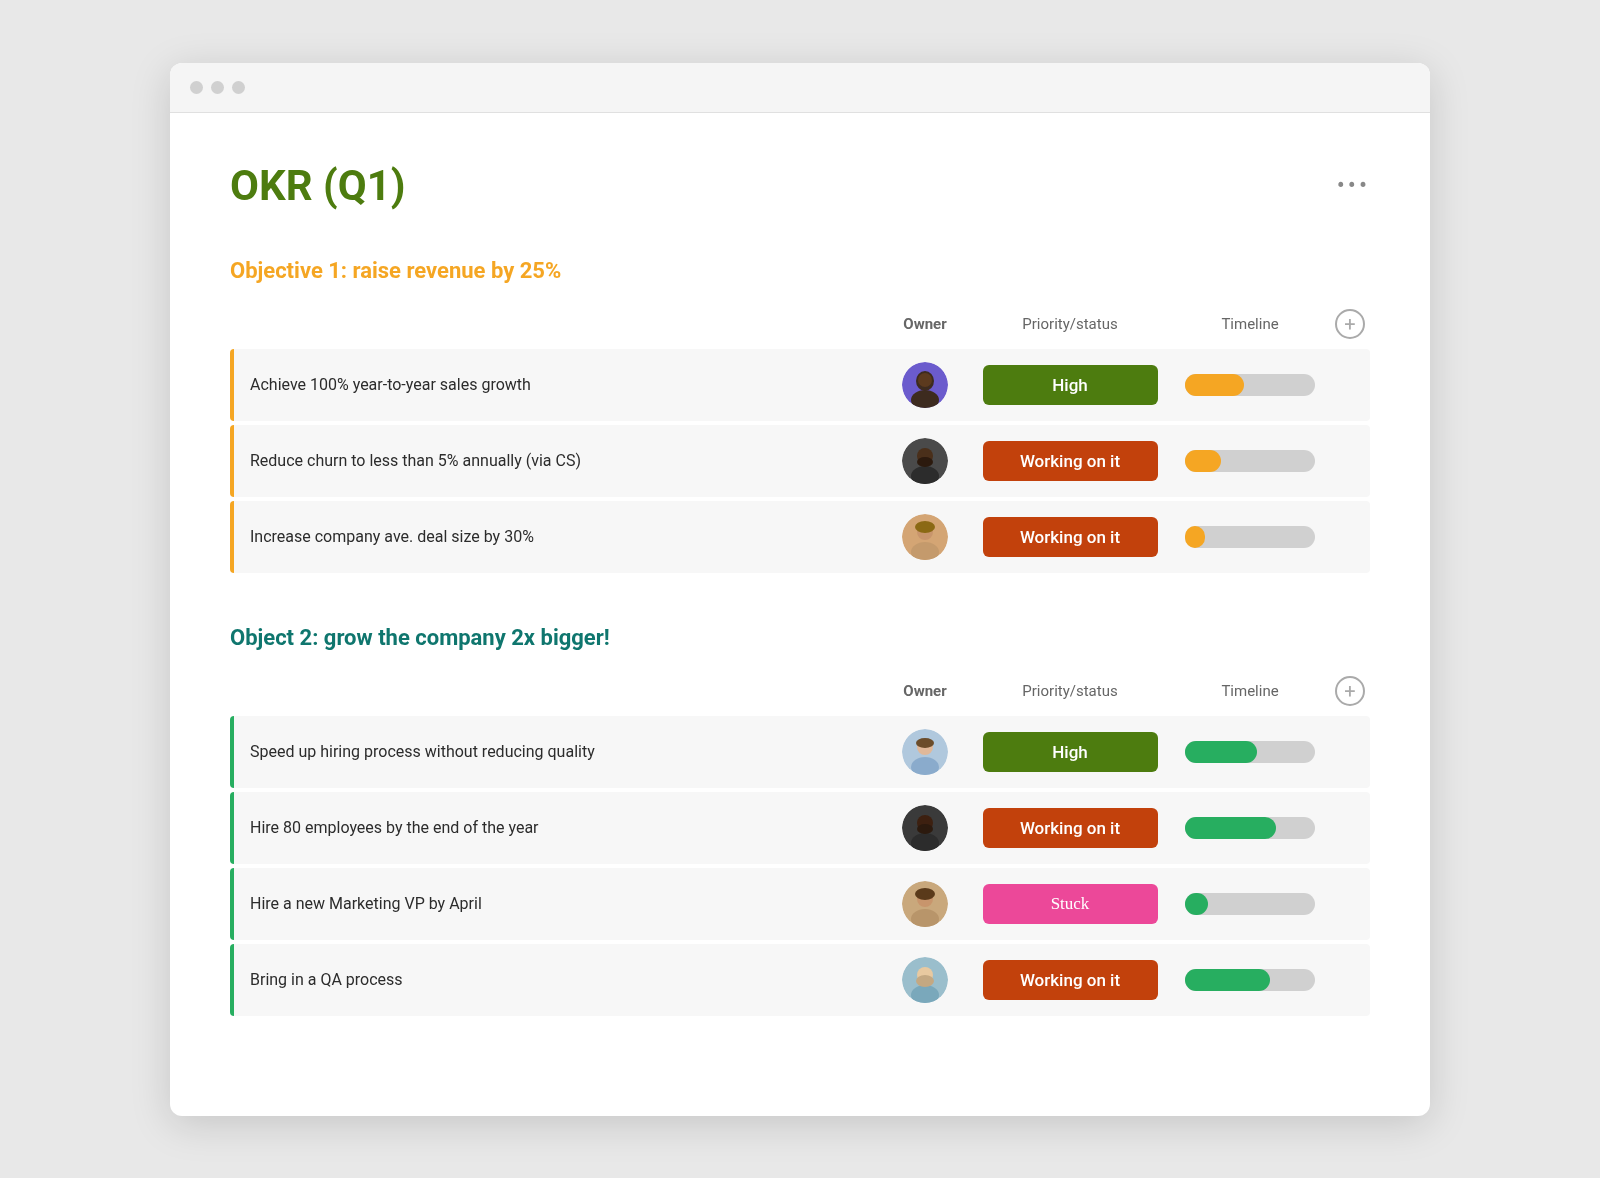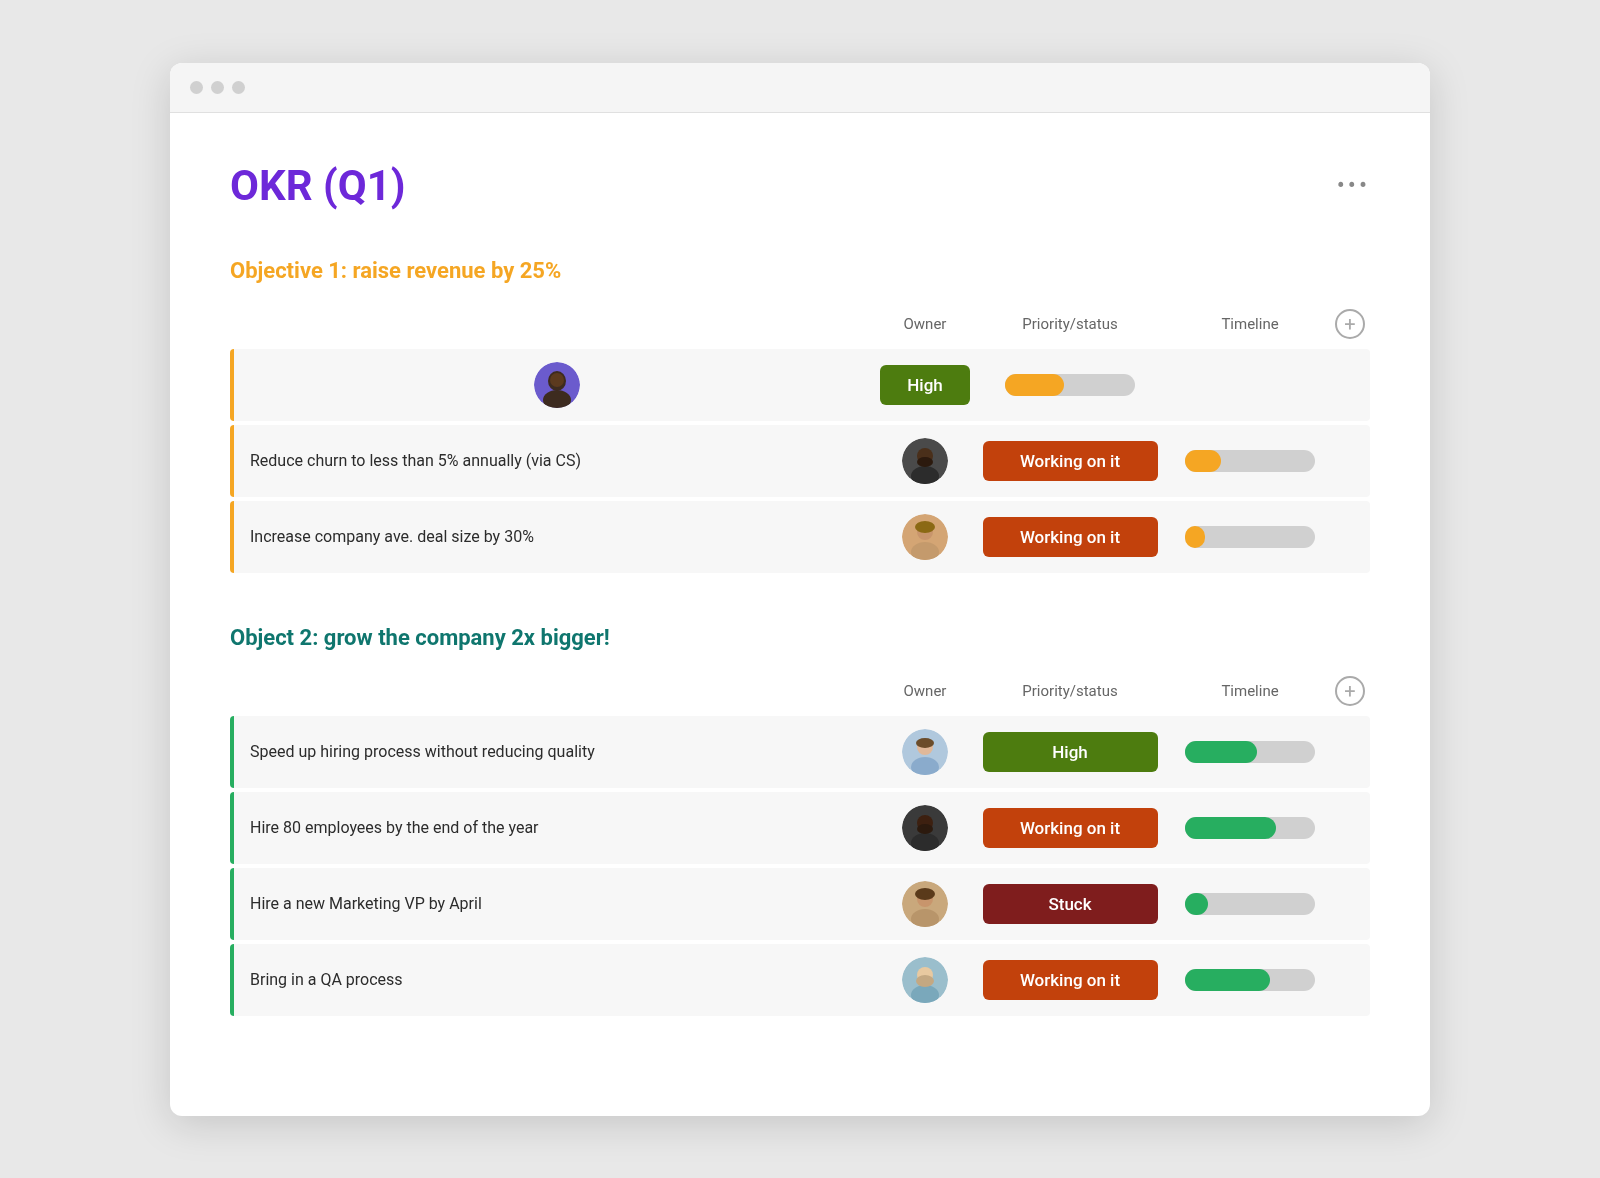--- a/index.html
+++ b/index.html
@@ -46,21 +46,21 @@
     .page-header {
       display: flex;
       justify-content: space-between;
       align-items: center;
       margin-bottom: 48px;
     }
 
     .page-title {
       font-size: 42px;
       font-weight: 700;
-      color: #6d28d9;
+      color: #4d7c0f;
     }
 
     .more-icon {
       color: #888;
       font-size: 24px;
       letter-spacing: 3px;
       cursor: pointer;
     }
 
     .section {
@@ -81,21 +81,21 @@
     }
 
     .table-header {
       display: grid;
       grid-template-columns: 1fr 90px 200px 160px 40px;
       padding: 6px 0 10px 16px;
       color: #666;
       font-size: 15px;
       font-weight: 400;
     }
-    .table-header .col-owner { text-align: center; }
+    .table-header .col-owner { text-align: center; font-weight: bold; }
     .table-header .col-priority { text-align: center; }
     .table-header .col-timeline { text-align: center; }
 
     .table-row {
       display: grid;
       grid-template-columns: 1fr 90px 200px 160px 40px;
       align-items: center;
       background: #f7f7f7;
       border-radius: 4px;
       margin-bottom: 4px;
@@ -143,21 +143,21 @@
       padding: 10px 0;
       width: 175px;
       text-align: center;
       font-size: 17px;
       font-weight: 500;
       color: #fff;
     }
 
     .badge-high { background: #4d7c0f; }
     .badge-working { background: #c2410c; }
-    .badge-stuck { background: #7f1d1d; }
+    .badge-stuck { background: #ec4899; font-family: Liberation Serif, serif; }
 
     .col-timeline {
       display: flex;
       justify-content: center;
       align-items: center;
     }
 
     .timeline-bar {
       width: 130px;
       height: 22px;
@@ -221,20 +221,21 @@
             <div class="table-header">
     <div></div>
     <div class="col-owner">Owner</div>
     <div class="col-priority">Priority/status</div>
     <div class="col-timeline">Timeline</div>
     <div class="col-add">
       <div class="add-btn">+</div>
     </div>
   </div>
             <div class="table-row yellow-border">
+              <div class="task-label">Achieve 100% year-to-year sales growth</div>
               <div class="col-owner">
                 <div class="avatar">
                   <svg width="46" height="46" viewBox="0 0 46 46" xmlns="http://www.w3.org/2000/svg">
     <circle cx="23" cy="23" r="23" fill="#6b5bcd"></circle>
     <ellipse cx="23" cy="19" rx="9" ry="10" fill="#3d2b1f"></ellipse>
     <ellipse cx="23" cy="38" rx="14" ry="10" fill="#3d2b1f"></ellipse>
     <circle cx="23" cy="18" r="7" fill="#5c3a1e"></circle>
   </svg>
                 </div>
               </div>

